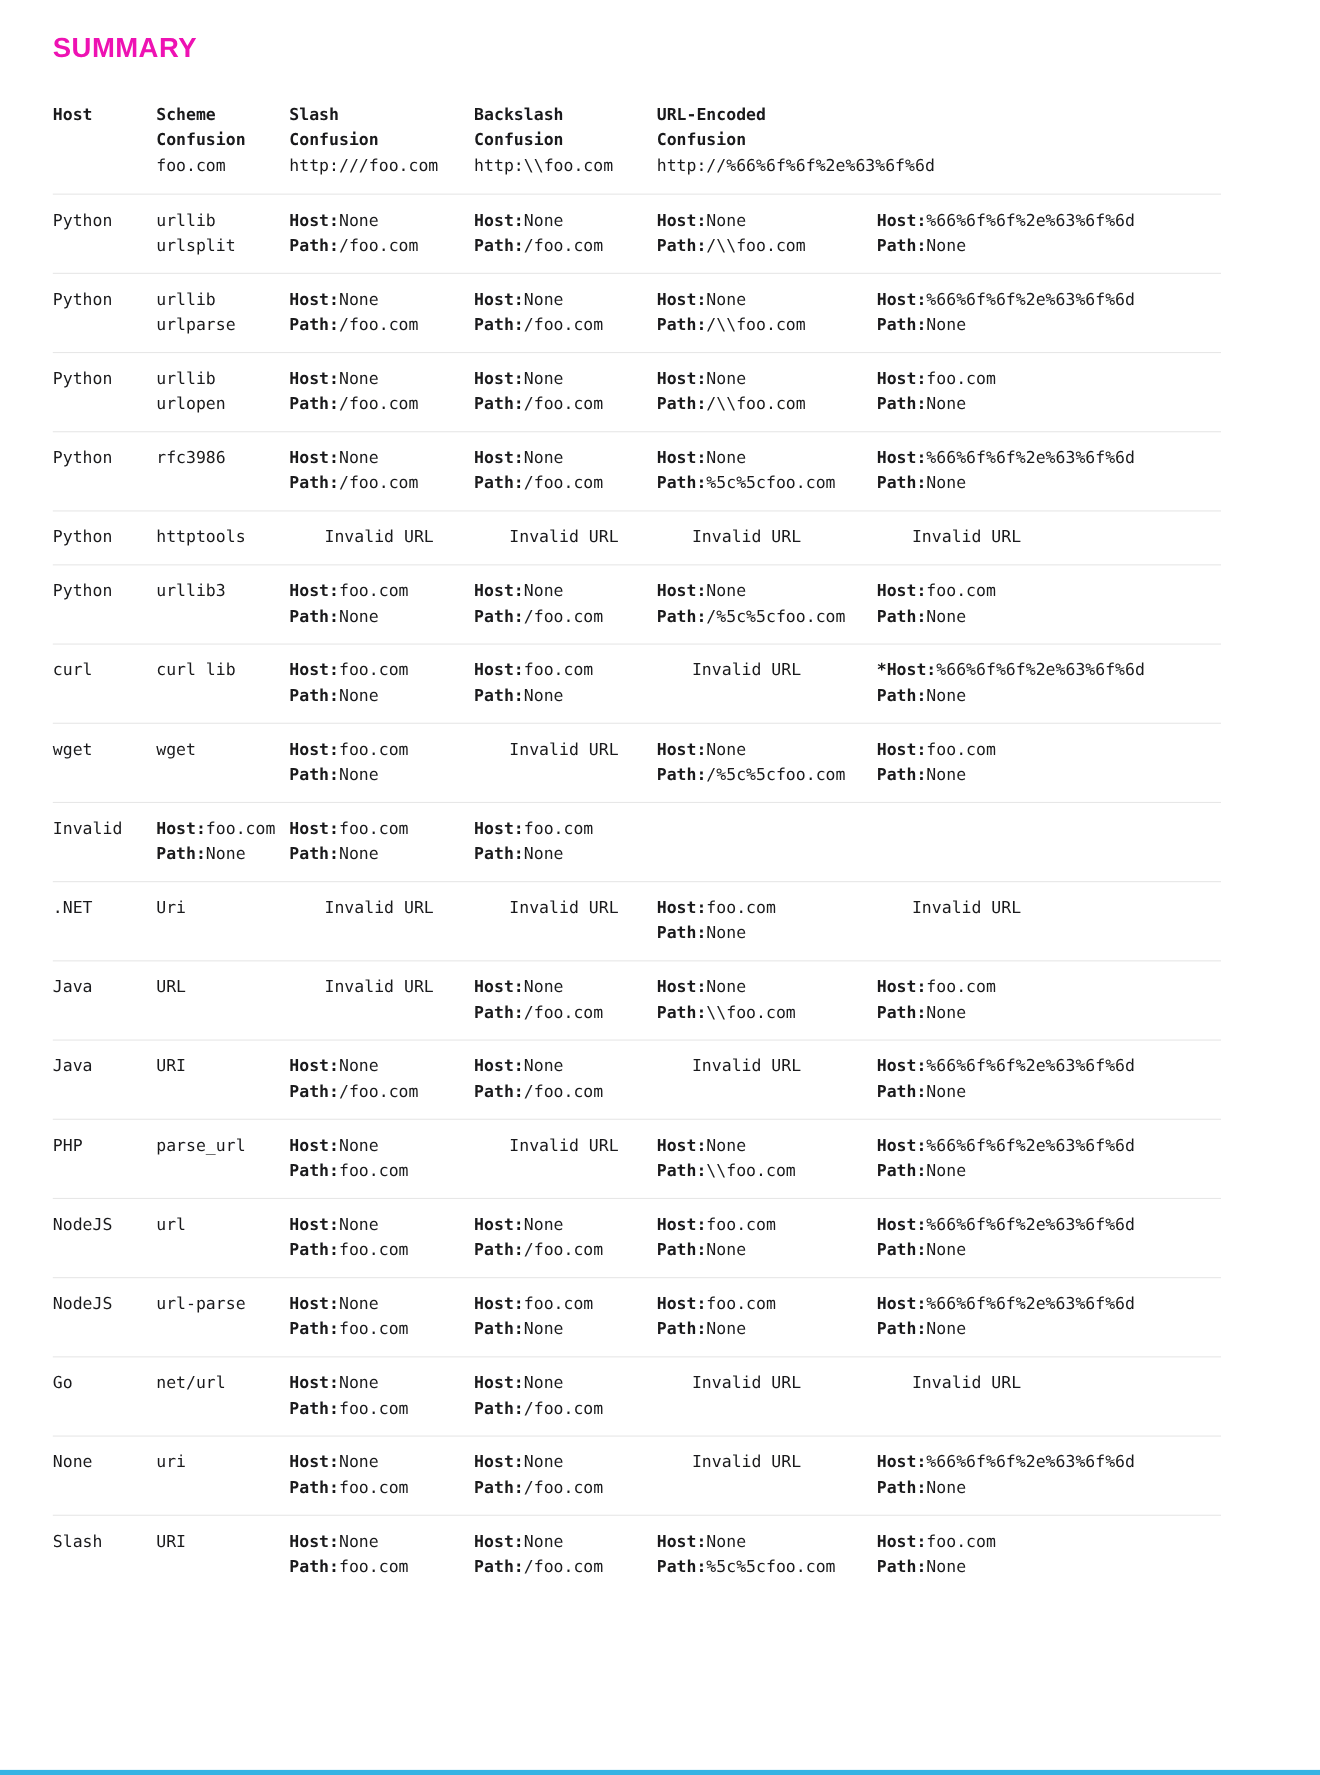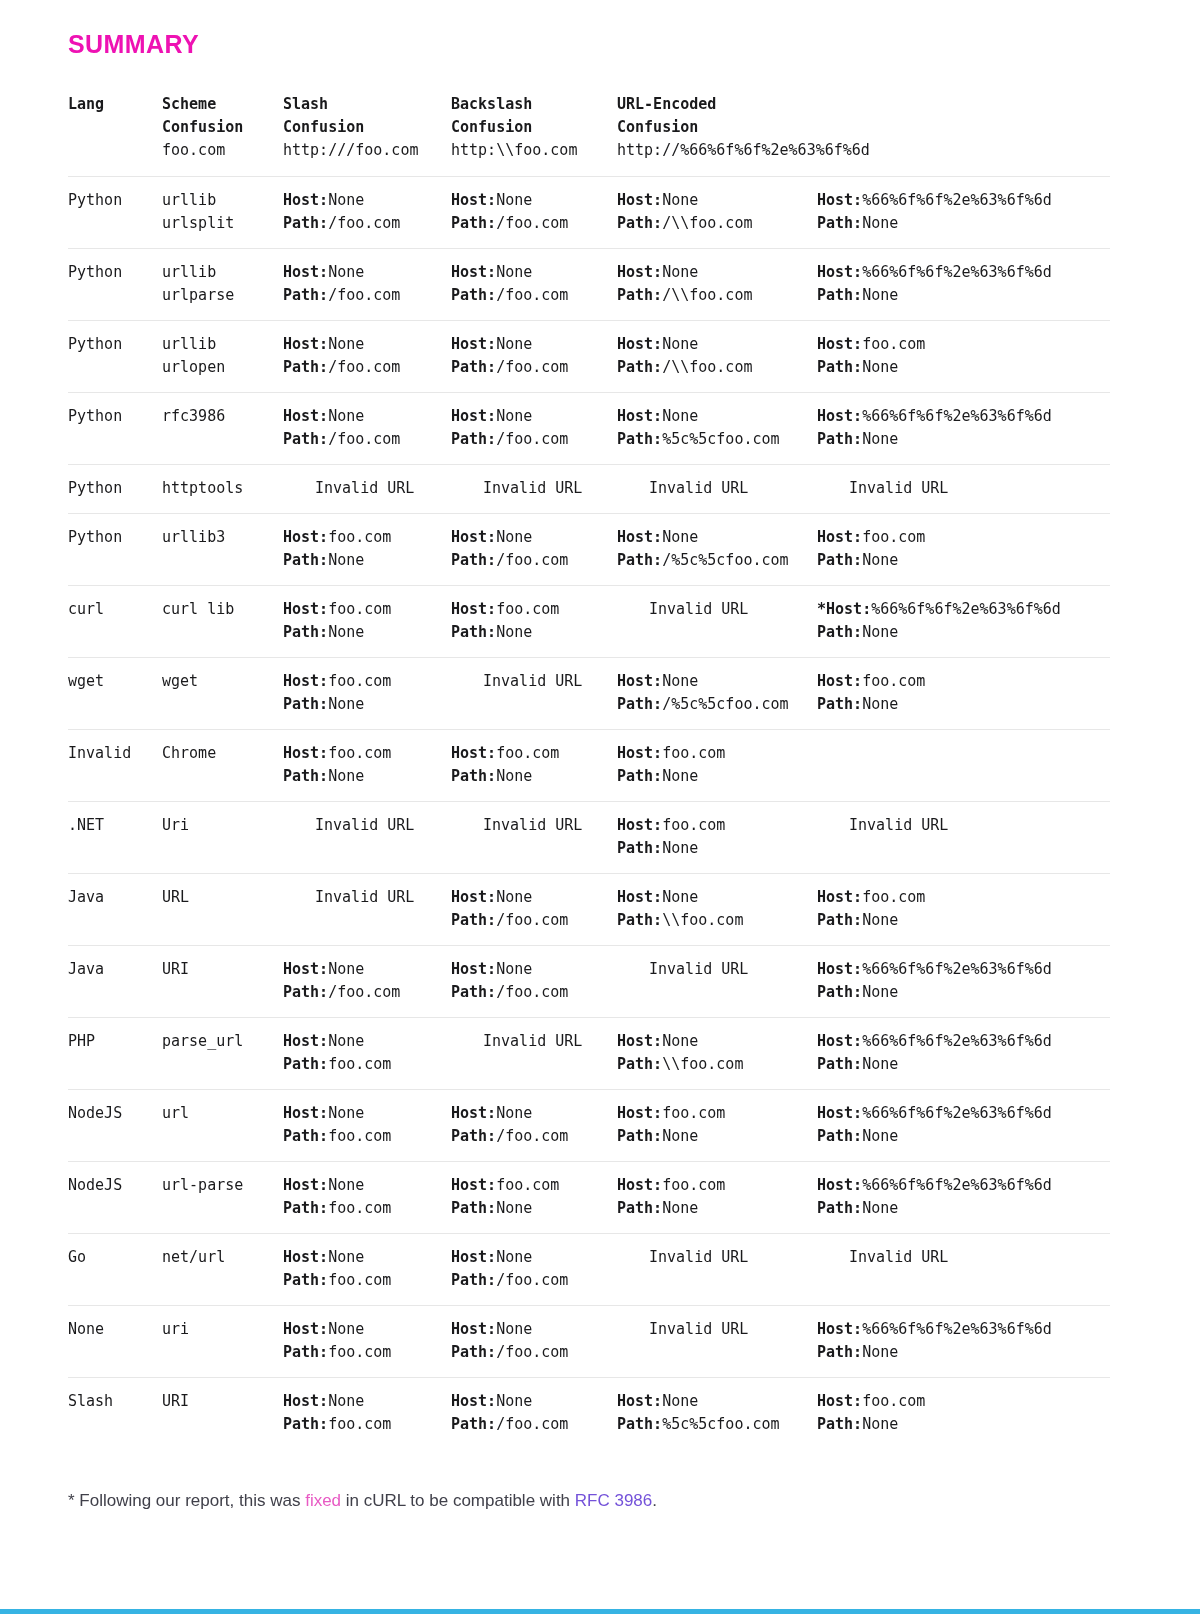--- a/index.html
+++ b/index.html
@@ -11,21 +11,21 @@
     --text_body:#40404a;
     --separator:#e7e7e7;
   }
   *{box-sizing:border-box;}
   html,body{margin:0;padding:0;}
   body{
     width:1200px;height:1614px;position:relative;background:#ffffff;
     font-family:"Liberation Sans",sans-serif;color:var(--text_dark);
     overflow:hidden;
   }
-  .page{padding:30px 90px 0 68px;}
+  .page{padding:30px 90px 0 48px;}
   .title{
     color:var(--title_pink);font-size:25px;font-weight:700;
     letter-spacing:.4px;margin:0 0 34px 0;
   }
   .grid{
     display:grid;
     grid-template-columns:94px 121px 168px 166px 200px 1fr;
   }
   .mono, .mono *{
     font-family:"DejaVu Sans Mono","Liberation Mono",monospace;
@@ -53,21 +53,21 @@
 </style>
 </head>
 <body>
 
 <div class="page">
   <h1 class="title">SUMMARY</h1>
 
   <div class="table mono">
     <div class="grid header-row" id="header-row">
         <div class="hcell">
-          <div class="htitle">Lang</div>
+          <div class="htitle">Host</div>
         </div>
         <div class="hcell">
           <div class="htitle">Scheme</div>
           <div class="htitle">Confusion</div>
           <div class="hexample">foo.com</div>
         </div>
         <div class="hcell">
           <div class="htitle">Slash</div>
           <div class="htitle">Confusion</div>
           <div class="hexample">http:///foo.com</div>
@@ -233,21 +233,20 @@
             <div class="line"><span class="lbl">Host:</span><span class="val">None</span></div>
             <div class="line"><span class="lbl">Path:</span><span class="val">/%5c%5cfoo.com</span></div>
           </div>
           <div class="cell">
             <div class="line"><span class="lbl">Host:</span><span class="val">foo.com</span></div>
             <div class="line"><span class="lbl">Path:</span><span class="val">None</span></div>
           </div>
         </div>
         <div class="grid row">
           <div class="cell val">Invalid</div>
-          <div class="cell val">Chrome</div>
           <div class="cell">
             <div class="line"><span class="lbl">Host:</span><span class="val">foo.com</span></div>
             <div class="line"><span class="lbl">Path:</span><span class="val">None</span></div>
           </div>
           <div class="cell">
             <div class="line"><span class="lbl">Host:</span><span class="val">foo.com</span></div>
             <div class="line"><span class="lbl">Path:</span><span class="val">None</span></div>
           </div>
           <div class="cell">
             <div class="line"><span class="lbl">Host:</span><span class="val">foo.com</span></div>
@@ -421,16 +420,15 @@
             <div class="line"><span class="lbl">Path:</span><span class="val">%5c%5cfoo.com</span></div>
           </div>
           <div class="cell">
             <div class="line"><span class="lbl">Host:</span><span class="val">foo.com</span></div>
             <div class="line"><span class="lbl">Path:</span><span class="val">None</span></div>
           </div>
         </div>
       </div>
   </div>
 
-  <p class="footnote" id="footnote"><span>* Following our report, this was </span><a class="link pink">fixed</a><span> in cURL to be compatible with </span><a class="link purple">RFC 3986</a><span>.</span></p>
 </div>
 
 <div class="bottom-bar"></div>
 
 </body></html>

